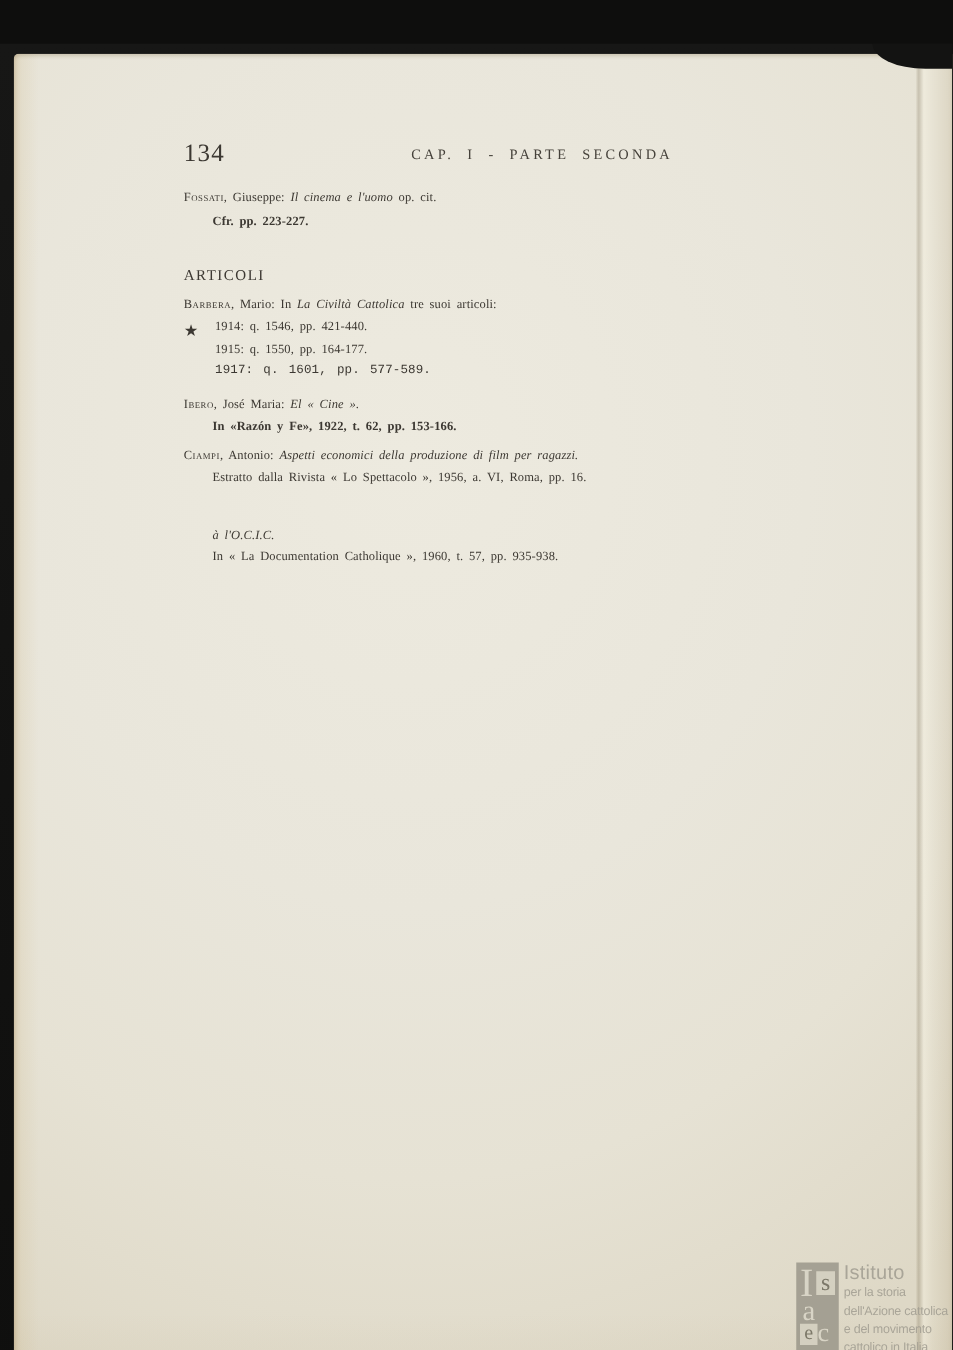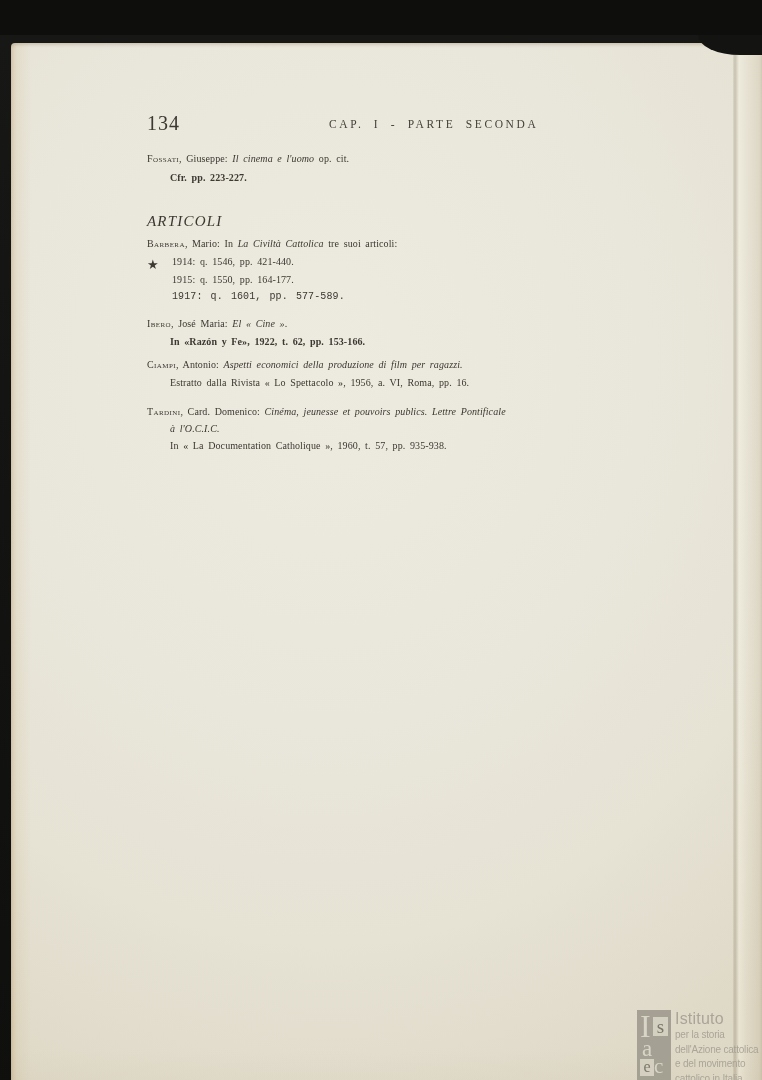--- a/index.html
+++ b/index.html
@@ -42,21 +42,21 @@
   }
   
   .line{
     position:absolute;white-space:nowrap;line-height:1;
     font-size:10px;color:#3c3832;word-spacing:2px;letter-spacing:0.1px;
   }
   .sc{font-variant:small-caps;letter-spacing:0.4px;}
   .it{font-style:italic;}
   .pageno{font-size:20px;color:#3c3832;letter-spacing:1px;}
   .runhead{font-size:11.5px;letter-spacing:2.6px;word-spacing:5px;color:#45413a;}
-  .heading{font-size:15px;letter-spacing:1.2px;color:#3c3832;font-style:italic;}
+  .heading{font-size:12px;letter-spacing:1.2px;color:#3c3832;}
   .star{font-size:13px;}
   
   .wm{position:absolute;left:637px;top:974px;width:125px;height:96px;opacity:0.88;}
   .wm-block{
     position:absolute;left:0;top:1px;width:34px;height:93px;
     background:#9d998c;
   }
   .wm-block span{position:absolute;font-family:"Liberation Serif",serif;line-height:1;}
   .wl-I{left:3px;top:0px;font-size:32px;color:#d8d4c6;}
   .wl-s-box{left:16px;top:7px;width:15px;height:19px;background:#d3cfc0;text-align:center;}
@@ -105,23 +105,20 @@
   <div class="line" style="left:147px;top:284px;">
     <span class="sc">Ibero</span><span>, José Maria: </span><span class="it">El « Cine »</span><span>.</span>
   </div>
   <div class="line" style="left:170px;top:302px;font-weight:bold;">In «Razón y Fe», 1922, t. 62, pp. 153-166.</div>
 
   <div class="line" style="left:147px;top:325px;">
     <span class="sc">Ciampi</span><span>, Antonio: </span><span class="it">Aspetti economici della produzione di film per ragazzi.</span>
   </div>
   <div class="line" style="left:170px;top:343px;">Estratto dalla Rivista « Lo Spettacolo », 1956, a. VI, Roma, pp. 16.</div>
 
-  <div class="line" style="left:147px;top:372px;">
-    <span class="sc">Tardini</span><span>, Card. Domenico: </span><span class="it">Cinéma, jeunesse et pouvoirs publics. Lettre Pontificale</span>
-  </div>
   <div class="line it" style="left:170px;top:389px;">à l'O.C.I.C.</div>
   <div class="line" style="left:170px;top:406px;">In « La Documentation Catholique », 1960, t. 57, pp. 935-938.</div>
 
   <div class="wm">
     <div class="wm-block">
       <span class="wl-I">I</span>
       <span class="wl-s-box"><span class="wl-s">s</span></span>
       <span class="wl-a">a</span>
       <span class="wl-e-box"><span class="wl-e">e</span></span>
       <span class="wl-c">c</span>

